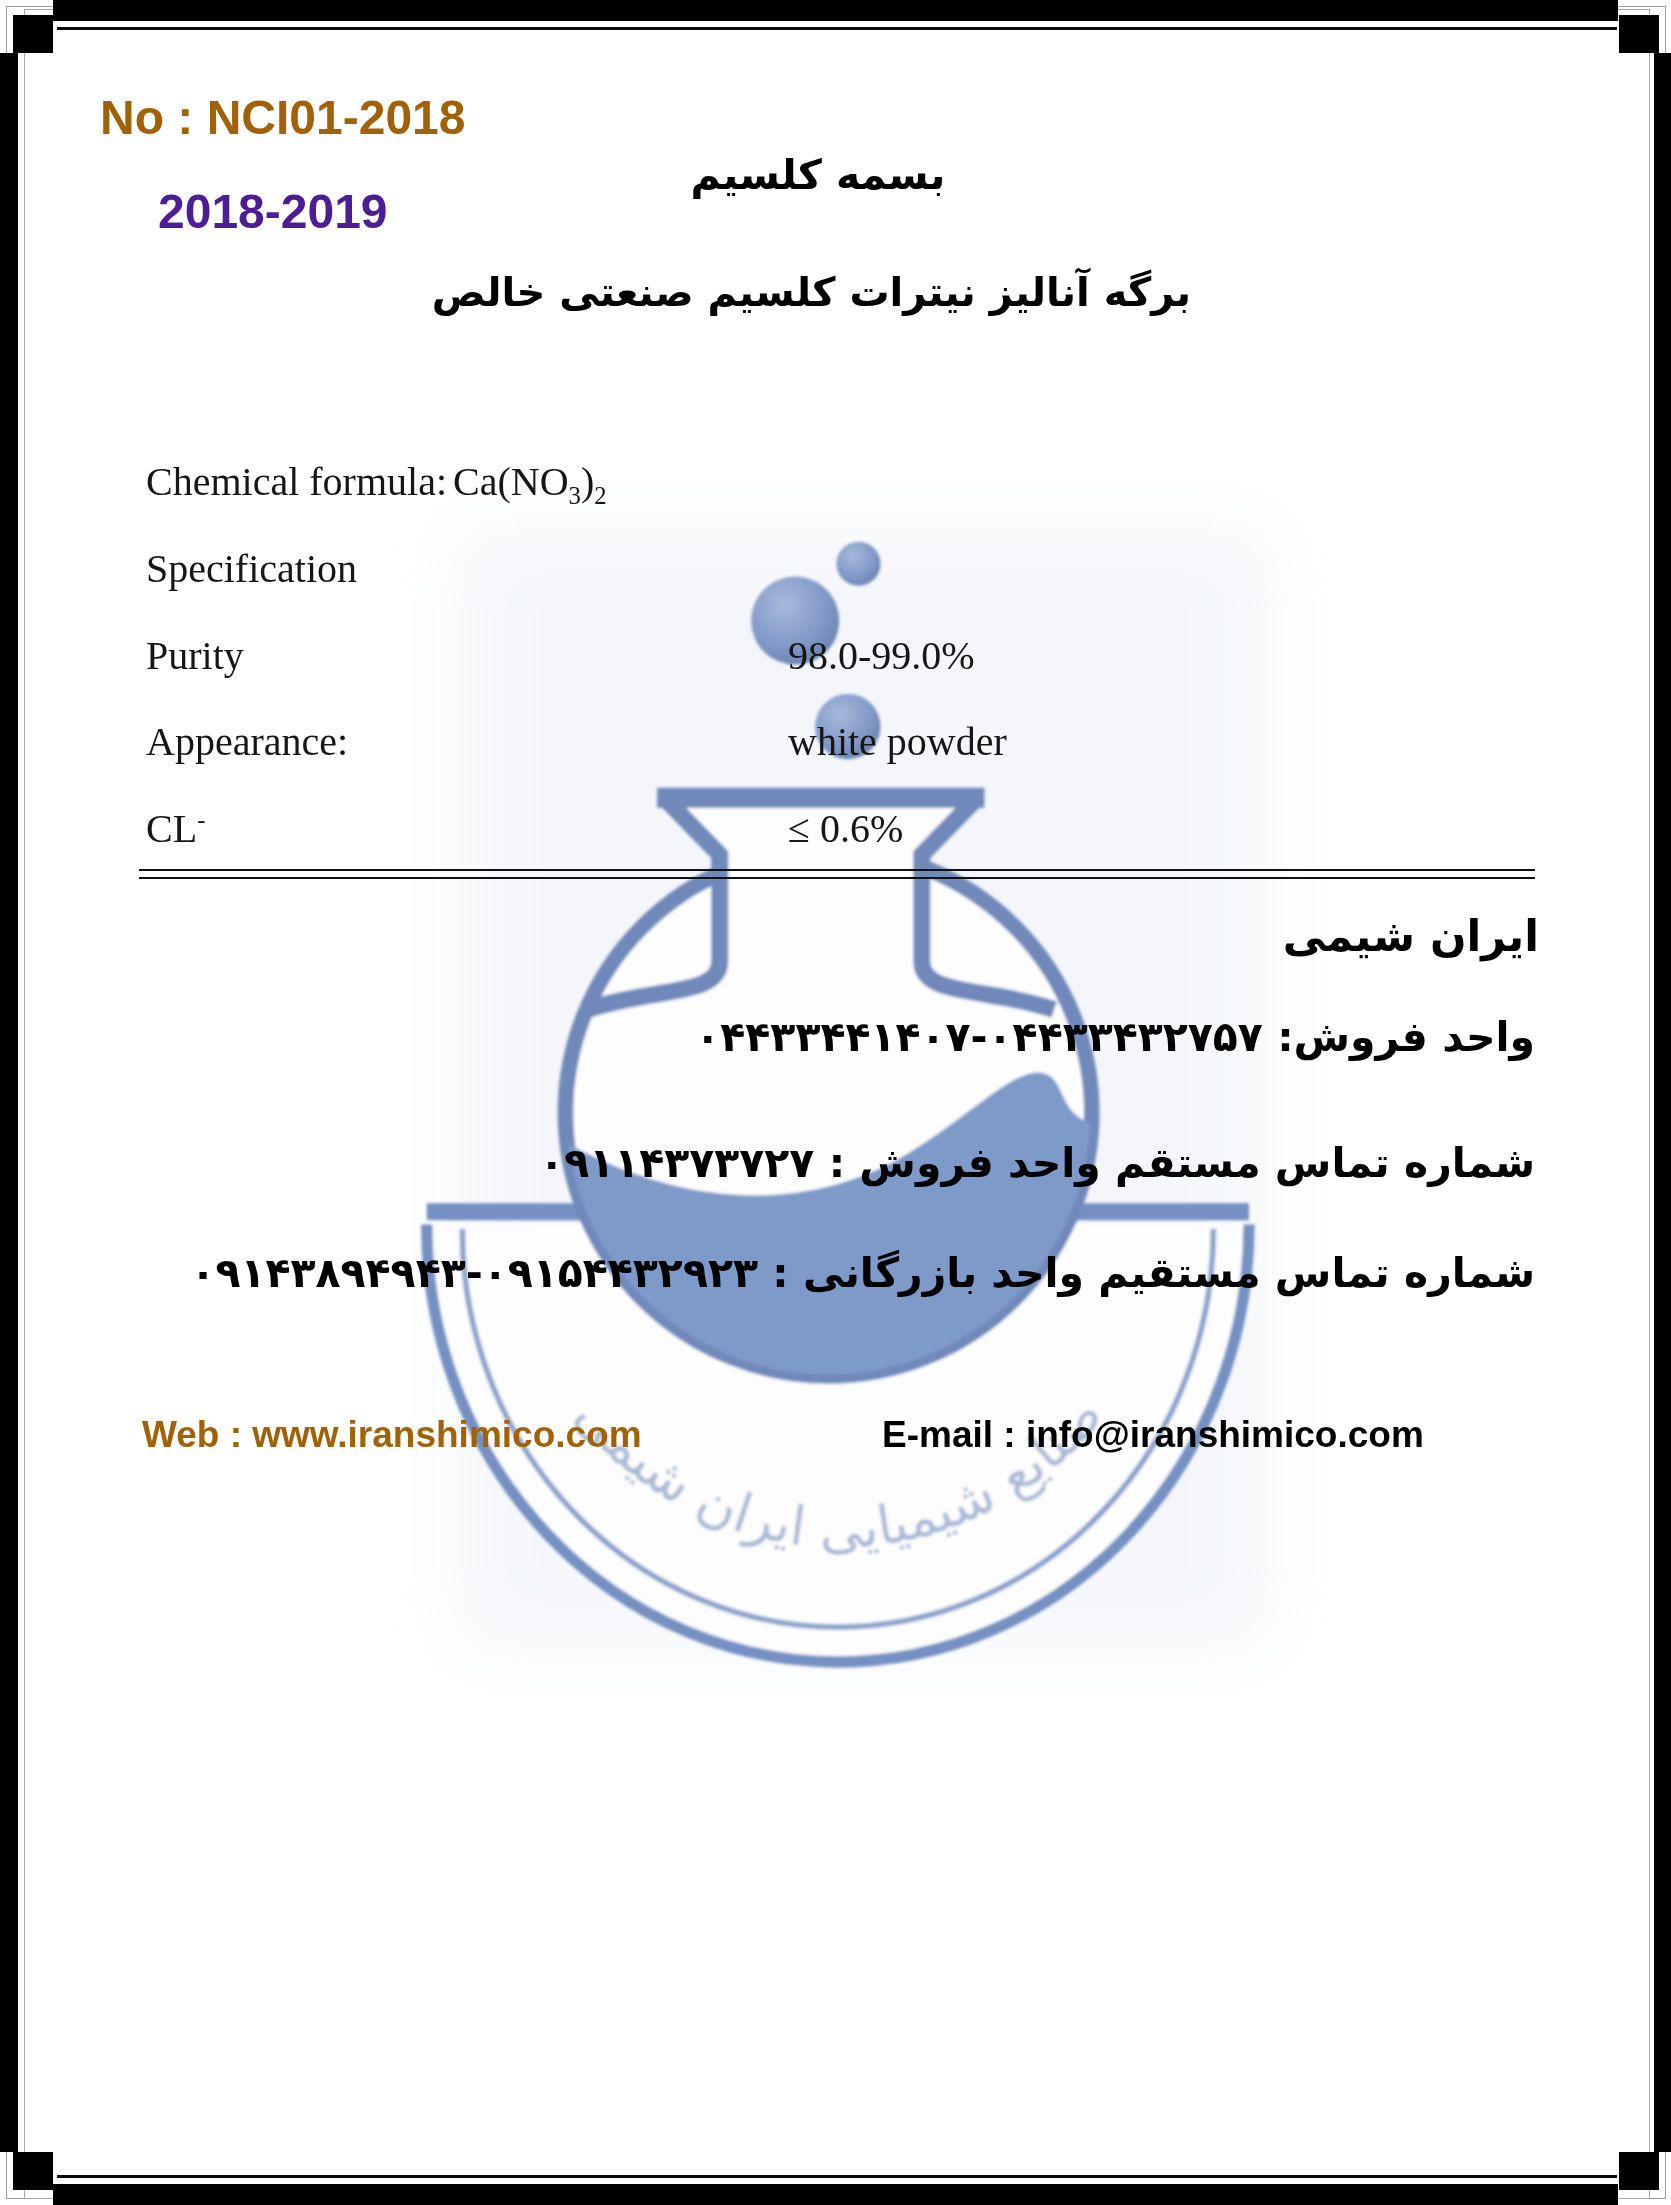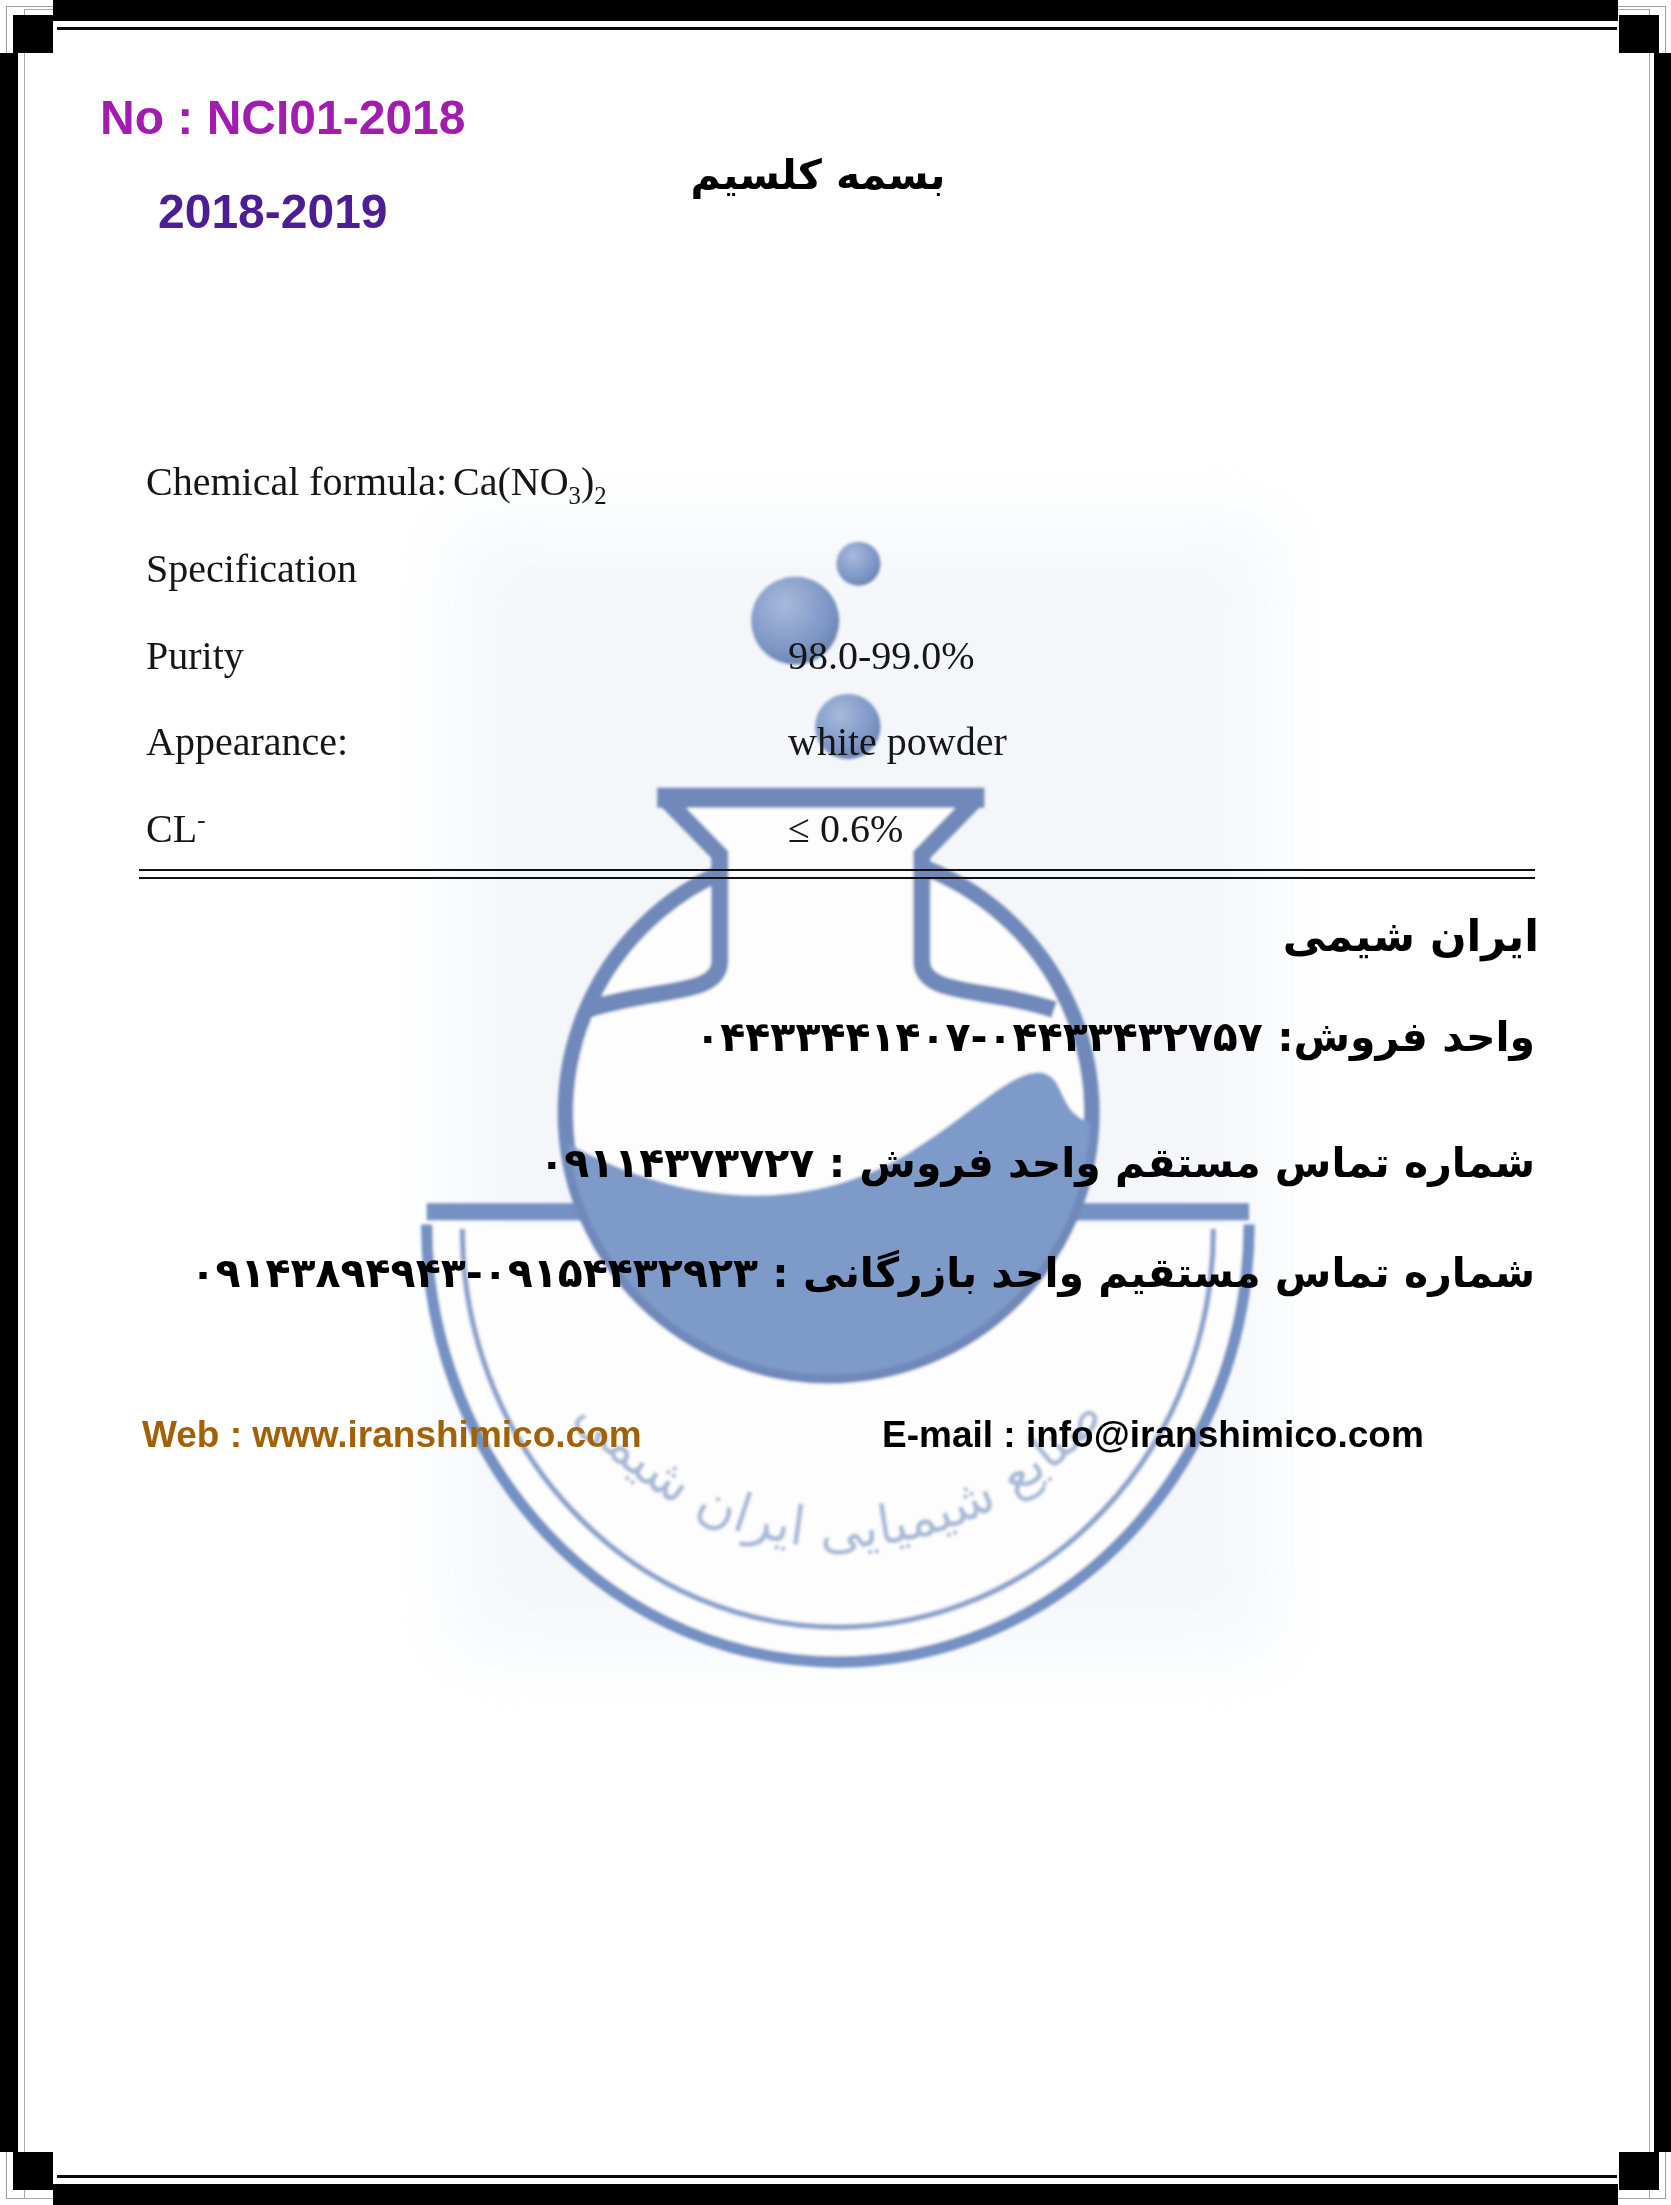--- a/index.html
+++ b/index.html
@@ -19,21 +19,21 @@
   .band-right{right:0;top:53px;width:18px;height:2099px;}
   .corner{position:absolute;width:40px;height:38px;background:#000;z-index:4;}
   .corner-tl{left:12.8px;top:15px;}
   .corner-tr{left:1619px;top:15px;}
   .corner-bl{left:12.8px;top:2152px;}
   .corner-br{left:1619px;top:2152px;}
   
   .wm{position:absolute;left:384px;top:462px;width:939px;height:1259px;z-index:4;pointer-events:none;}
   
   .abs{position:absolute;z-index:6;white-space:nowrap;}
-  .docno{left:100px;top:90px;font-weight:700;font-size:48px;color:#a21caf;}
+  .docno{left:100px;top:90px;font-weight:700;font-size:48px;color:#a16207;}
   .docyear{left:158px;top:184px;font-weight:700;font-size:48px;color:#4c1d95;}
   .fa{font-family:"DejaVu Sans",sans-serif;direction:rtl;color:#000;}
   .bismillah{left:551px;top:151px;width:534px;text-align:center;font-weight:700;font-size:41px;}
   .doc-title{left:420px;top:269px;width:783px;text-align:center;font-weight:700;font-size:40px;}
   .serif{font-family:"Liberation Serif",serif;font-size:40px;color:#161616;}
   .lbl{left:146px;}
   .val{left:788px;}
   .row-formula{top:458px;}
   .row-spec{top:545px;}
   .row-purity{top:632px;}
@@ -122,20 +122,21 @@
       <path id="caligpath" d="M 700,1790 A 505,560 0 0 0 1660,1790" fill="none"></path>
       <text font-family="DejaVu Sans, sans-serif" font-size="76" letter-spacing="6" fill="#a9bad7">
         <textPath href="#caligpath" startOffset="50%" text-anchor="middle">صنایع شیمیایی ایران شیمی</textPath>
       </text>
     </g>
   </svg>
 
   <div class="abs docno">No : NCI01-2018</div>
   <div class="abs docyear">2018-2019</div>
   <div class="abs fa bismillah">بسمه کلسیم</div>
+  <div class="abs fa doc-title">برگه آنالیز نیترات کلسیم صنعتی خالص</div>
 
   <div class="abs serif lbl row-formula">Chemical formula:</div>
   <div class="abs serif formula-val"><span>Ca(NO</span><sub>3</sub><span>)</span><sub>2</sub></div>
   <div class="abs serif lbl row-spec">Specification</div>
 
   <div class="abs serif lbl row-purity">Purity</div>
   <div class="abs serif val row-purity">98.0-99.0%</div>
 
   <div class="abs serif lbl row-appearance">Appearance:</div>
   <div class="abs serif val row-appearance">white powder</div>

